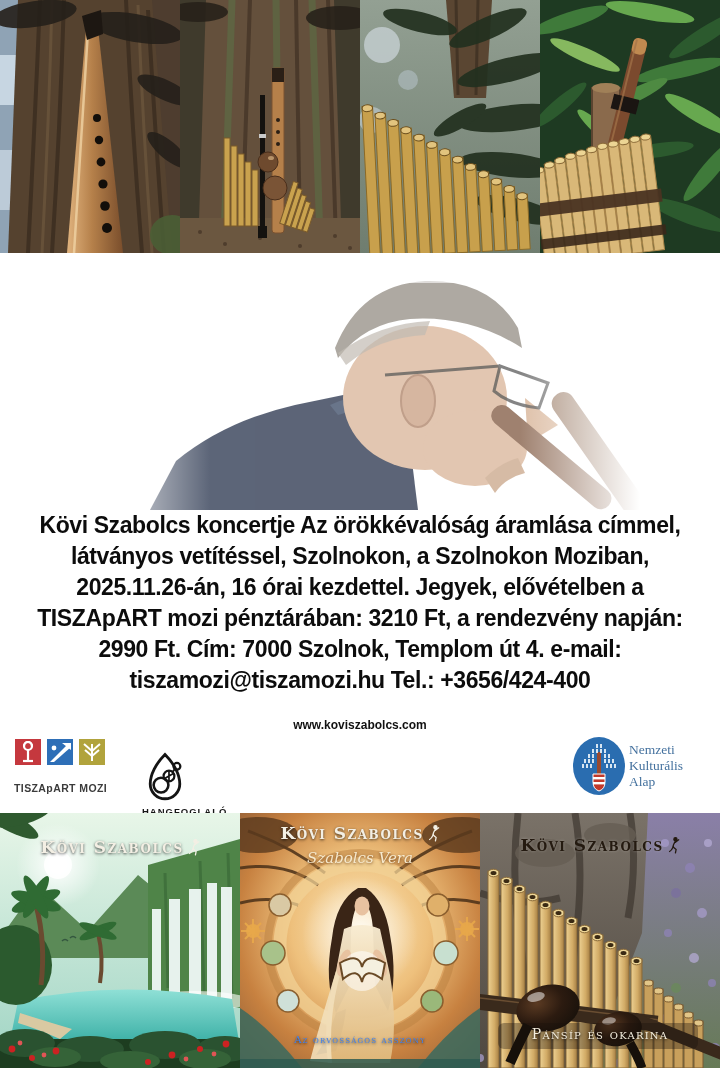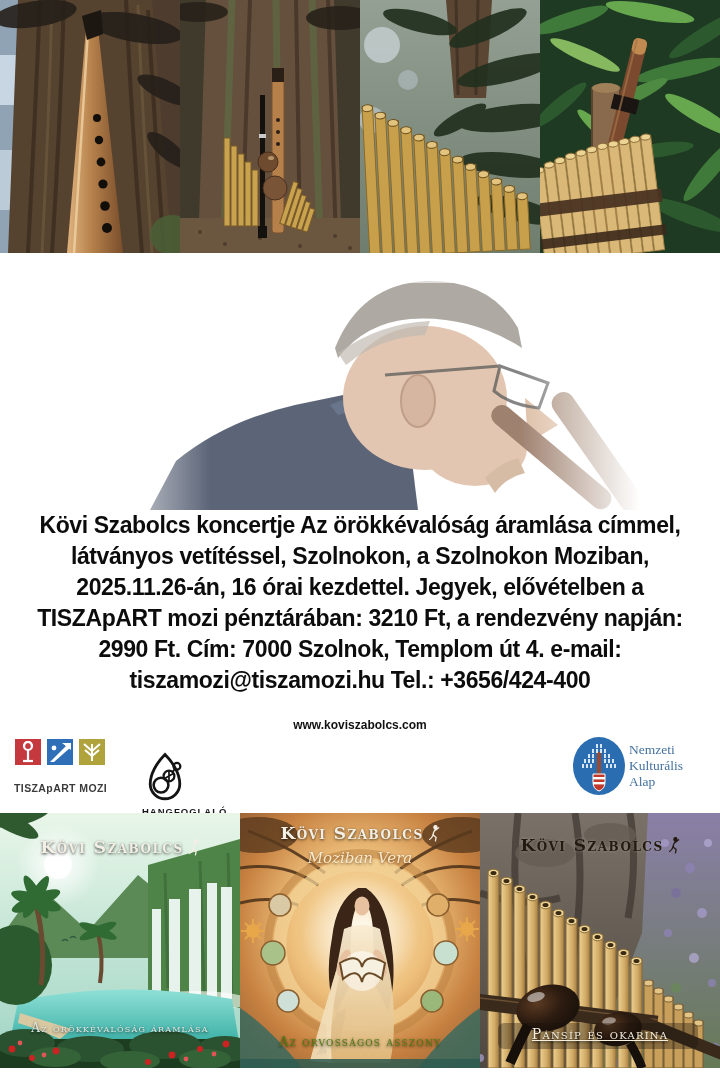--- a/index.html
+++ b/index.html
@@ -54,30 +54,30 @@
   }
   .album-artist .dancer{vertical-align:-3px;margin-left:3px;}
   .album-subtitle{
     position:absolute;left:0;width:100%;text-align:center;
     font-family:"DejaVu Serif",serif;font-style:italic;
     font-size:15px;color:#f6e9cd;text-shadow:0 1px 3px rgba(90,40,0,.8);
   }
   .album-title{
     position:absolute;left:0;width:100%;text-align:center;
     font-family:"DejaVu Serif",serif;font-variant:small-caps;
-    font-size:13px;letter-spacing:1.2px;color:#4d7c0f;
+    font-size:10px;letter-spacing:1.2px;color:#3b82f6;
     text-shadow:0 1px 3px rgba(0,0,0,.8);
   }
   .album1 .album-artist{top:24px;}
   .album1 .album-title{top:208px;font-size:12px;color:#dfe9e2;}
   .album2 .album-artist{top:10px;}
   .album2 .album-subtitle{top:36px;}
   .album2 .album-title{top:221px;}
   .album3 .album-artist{top:22px;color:#241a10;text-shadow:0 0 3px rgba(255,255,255,.3);}
-  .album3 .album-title{top:213px;font-size:14px;color:#f5efdf;text-decoration:underline;}
+  .album3 .album-title{top:213px;font-size:14px;color:#f5efdf;}
 </style>
 </head>
 <body>
 
 <div class="poster">
 
   <div class="photos">
 
     <div class="photo">
       <svg width="180" height="253" viewBox="0 0 180 253">
@@ -520,21 +520,20 @@
       </svg>
       <div class="album-artist"><span>Kövi Szabolcs</span><svg class="dancer" width="13" height="18" viewBox="0 0 20 26">
             <g stroke="#f3efe4" stroke-width="2" fill="none" stroke-linecap="round">
               <circle cx="13" cy="4" r="2.4" fill="#f3efe4"></circle>
               <path d="M13,7 C11,10 9,13 9.5,16"></path>
               <path d="M12.5,9 L18,5"></path>
               <path d="M9.5,16 L14,20 L13,25"></path>
               <path d="M9.5,16 C8,19 6,22 4,23"></path>
             </g>
           </svg></div>
-      <div class="album-title">Az örökkévalóság áramlása</div>
     </div>
 
     <div class="album album2">
       <svg class="art" width="240" height="255" viewBox="0 0 240 255">
         <defs>
           <radialGradient id="a2bg" cx=".5" cy=".45" r=".75">
             <stop offset="0" stop-color="#fbe7bb"></stop>
               <stop offset=".38" stop-color="#eec07c"></stop>
             <stop offset=".68" stop-color="#c78140"></stop>
               <stop offset="1" stop-color="#8a5a36"></stop>
@@ -595,21 +594,21 @@
       </svg>
       <div class="album-artist"><span>Kövi Szabolcs</span><svg class="dancer" width="13" height="18" viewBox="0 0 20 26">
             <g stroke="#f3efe4" stroke-width="2" fill="none" stroke-linecap="round">
               <circle cx="13" cy="4" r="2.4" fill="#f3efe4"></circle>
               <path d="M13,7 C11,10 9,13 9.5,16"></path>
               <path d="M12.5,9 L18,5"></path>
               <path d="M9.5,16 L14,20 L13,25"></path>
               <path d="M9.5,16 C8,19 6,22 4,23"></path>
             </g>
           </svg></div>
-      <div class="album-subtitle">Moziban Vera</div>
+      <div class="album-subtitle">Szabolcs Vera</div>
       <div class="album-title">Az orvosságos asszony</div>
     </div>
 
     <div class="album album3">
       <svg class="art" width="240" height="255" viewBox="0 0 240 255">
         <defs>
           <linearGradient id="a3bark" x1="0" y1="0" x2="0" y2="1">
             <stop offset="0" stop-color="#7a7268"></stop>
               <stop offset="1" stop-color="#4f4840"></stop>
           </linearGradient>

